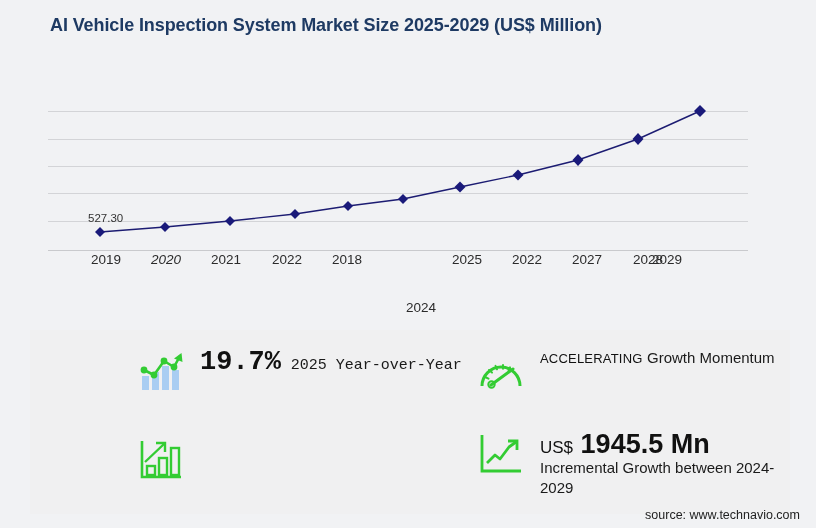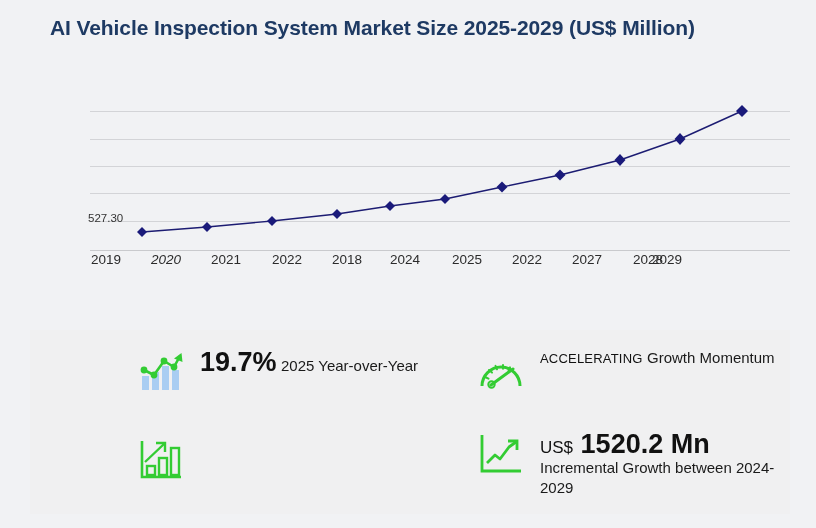--- a/index.html
+++ b/index.html
@@ -20,35 +20,34 @@
     height: 528px;
     background: #f1f2f4;
   }
 
   
   .title {
     position: absolute;
     left: 50px;
     top: 14px;
     width: 730px;
-    font-size: 21px;
+    font-size: 18px;
     font-weight: bold;
     line-height: 1.33;
     color: #1e3a63;
     letter-spacing: -0.1px;
   }
 
   
   .chart-wrap {
     position: absolute;
     left: 0;
     top: 95px;
     width: 740px;
     height: 190px;
-    padding-left: 42px;
   }
   .chart-svg {
     display: block;
   }
   .xaxis-labels {
     position: absolute;
     left: 0;
     top: 252px;
     width: 676px;
     height: 24px;
@@ -115,21 +114,21 @@
     color: #1a1a1a;
     line-height: 1.28;
     margin-top: 5px;
     white-space: nowrap;
   }
   .stat-caption.multi {
     white-space: normal;
     max-width: 250px;
   }
 
-  .stat-1 { left: 108px; top: 18px; }
+  .stat-1 { left: 108px; top: 18px; font-family: Liberation Mono, monospace; }
   .stat-2 { left: 448px; top: 18px; }
   .stat-3 { left: 108px; top: 106px; }
   .stat-4 { left: 448px; top: 100px; }
 
   
   .source {
     position: absolute;
     right: 16px;
     bottom: 6px;
     font-size: 12.5px;
@@ -174,21 +173,21 @@
     </svg>
     <div class="point-label" style="left:88px; top:117px;">527.30</div>
   </div>
 
   <div class="xaxis-labels">
     <span class="xtick" style="left:106px;">2019</span>
     <span class="xtick" style="left:166px;font-style:italic;">2020</span>
     <span class="xtick" style="left:226px;">2021</span>
     <span class="xtick" style="left:287px;">2022</span>
     <span class="xtick" style="left:347px;">2018</span>
-    <span class="xtick" style="left:405px;">2024</span>
+    <span class="xtick" style="left:421px;margin-top:48px;">2024</span>
     <span class="xtick" style="left:467px;">2025</span>
     <span class="xtick" style="left:527px;">2022</span>
     <span class="xtick" style="left:587px;">2027</span>
     <span class="xtick" style="left:648px;">2028</span>
     <span class="xtick" style="left:667px;">2029</span>
   </div>
 
   <div class="lower-panel">
 
     <div class="stat stat-1">
@@ -248,21 +247,22 @@
 
     <div class="stat stat-4">
       <span class="stat-icon">
         <svg width="46" height="42" viewBox="0 0 46 42">
           <polyline fill="none" stroke="#33cc33" stroke-width="2.8" points="4,3 4,39 43,39"></polyline>
           <polyline fill="none" stroke="#33cc33" stroke-width="2.8" stroke-linejoin="round" points="9,31 17,23 22,27 31,15 38,10"></polyline>
           <polyline fill="none" stroke="#33cc33" stroke-width="2.8" points="30,9 39,9 39,18"></polyline>
         </svg>
       </span>
       <span class="stat-text">
-        <span class="stat-value"><span class="unit">US$</span> <span>1520.2 Mn</span></span>
+        <span class="stat-value"><span class="unit">US$</span> <span>1945.5 Mn</span></span>
         <span class="stat-caption multi">Incremental Growth between 2024-2029</span>
       </span>
     </div>
 
   </div>
 
+  <div class="source">source: www.technavio.com</div>
 
 </div>
 
 </body></html>

